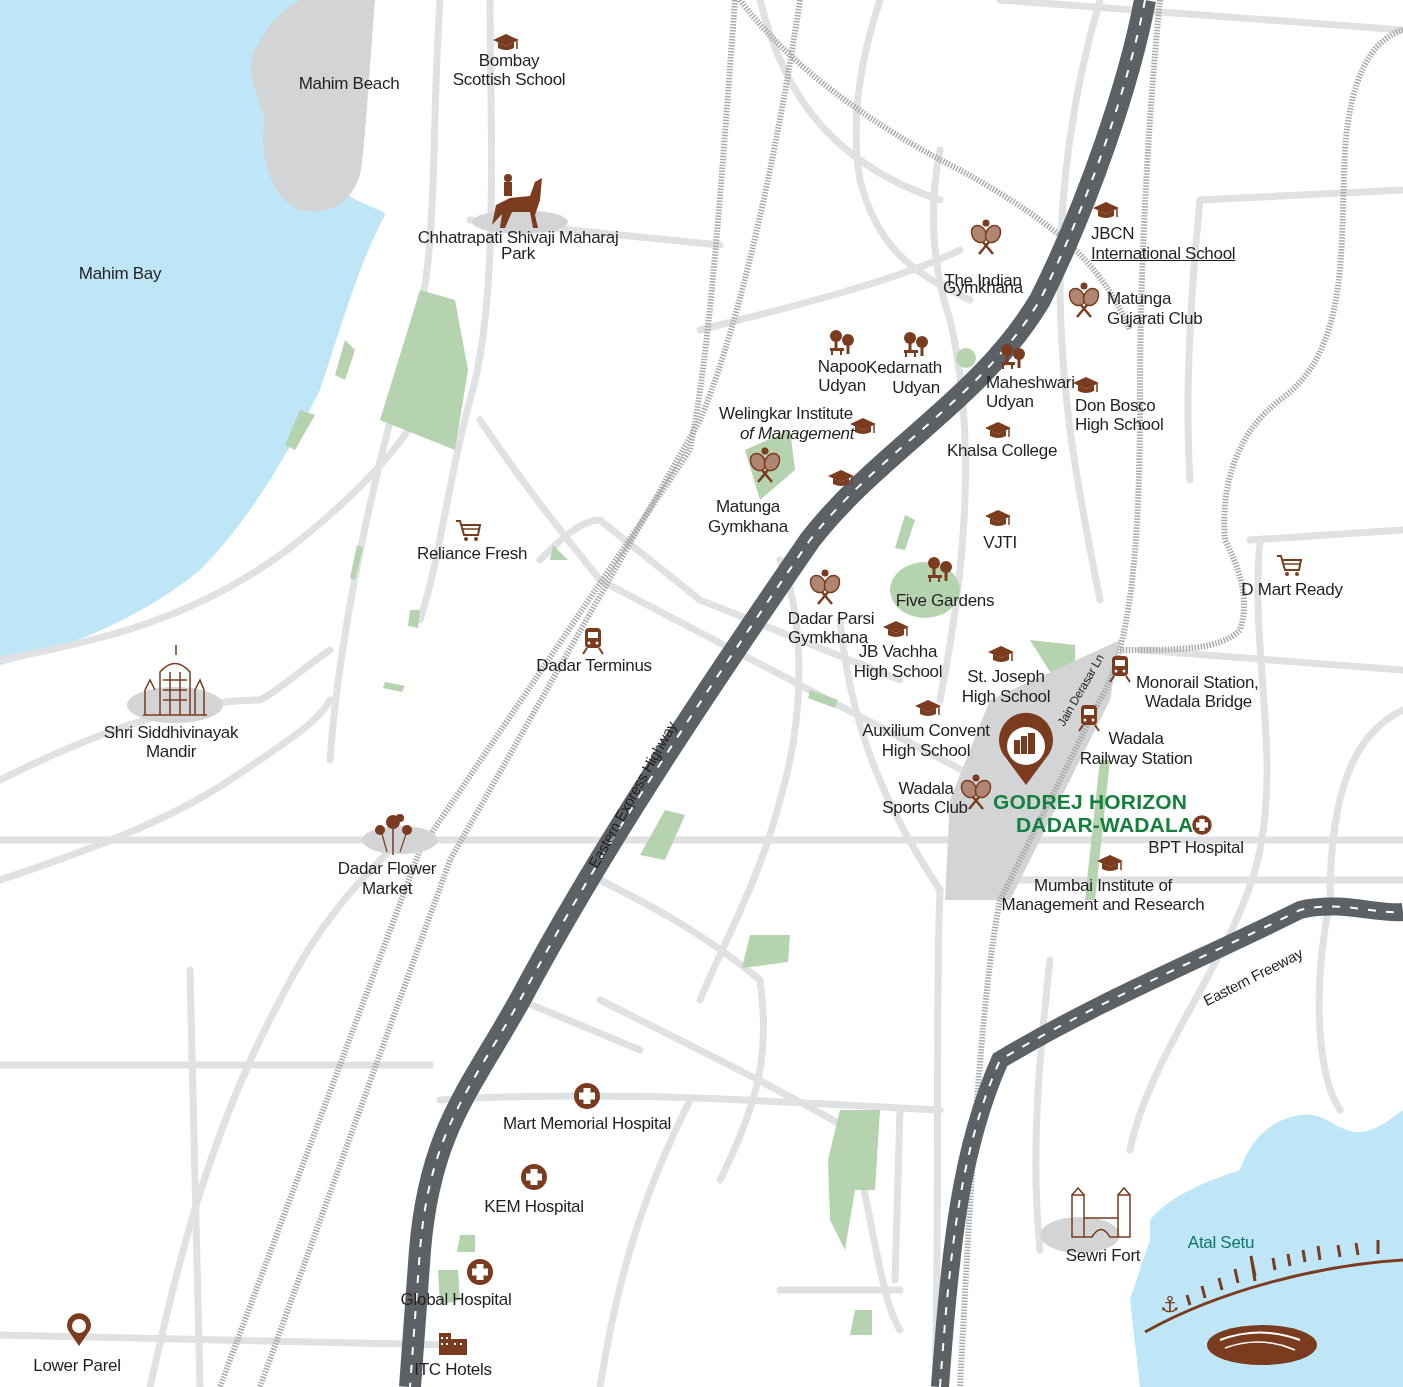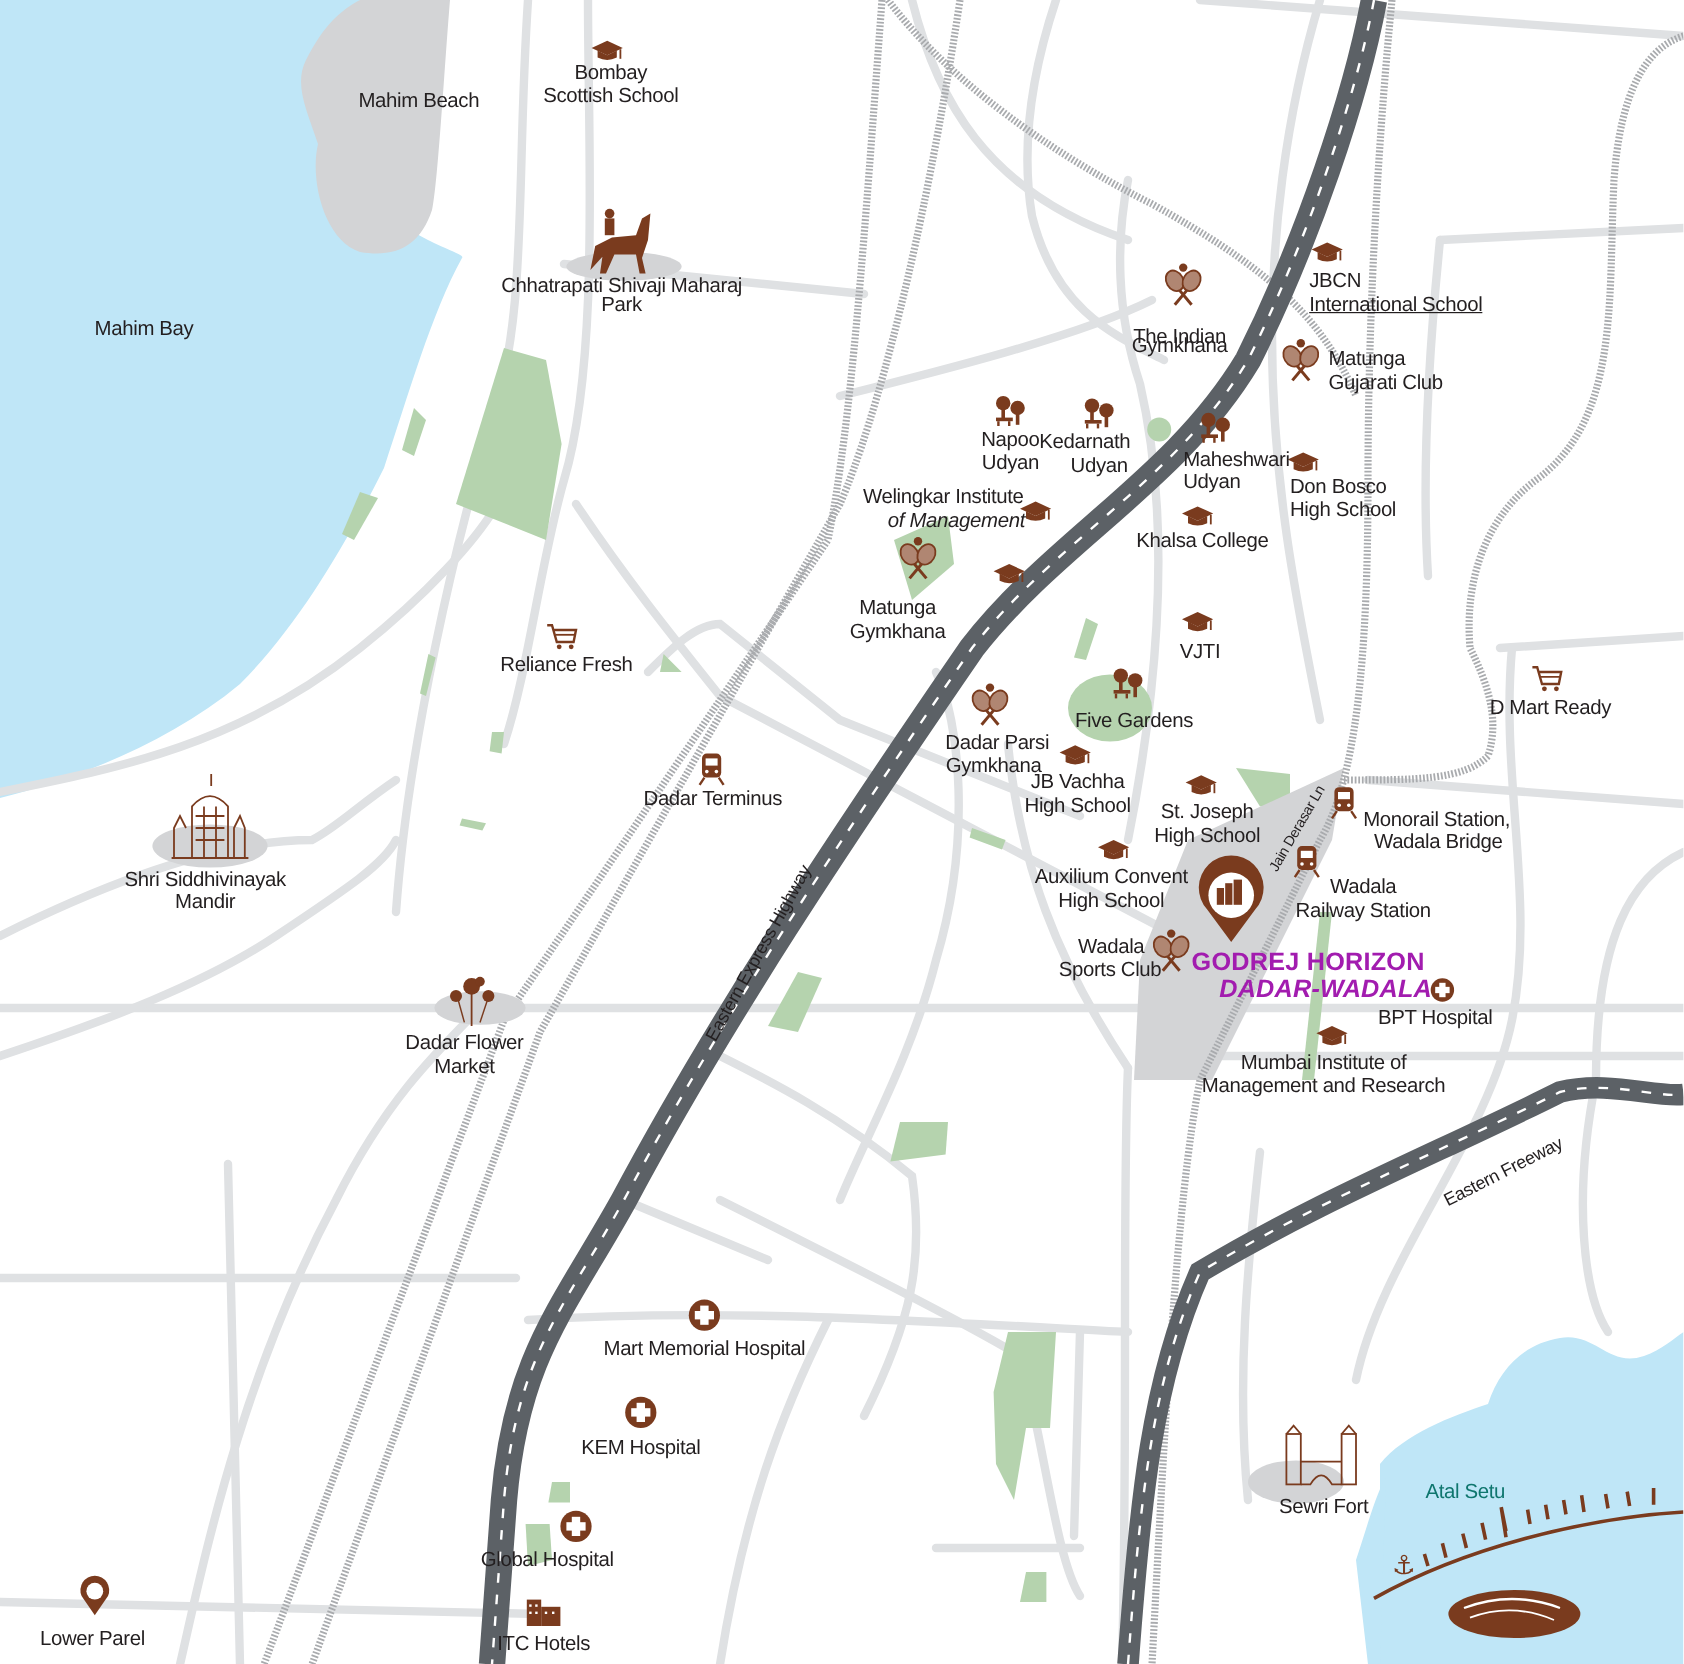--- a/index.html
+++ b/index.html
@@ -1,20 +1,20 @@
 <!DOCTYPE html>
 <html><head>
 <meta charset="utf-8">
 <style>
   html,body{margin:0;padding:0;background:#fff;}
   #map{position:relative;width:1403px;height:1387px;overflow:hidden;background:#ffffff;font-family:"Liberation Sans",sans-serif;}
   #map svg.base{position:absolute;left:0;top:0;}
   .lbl{position:absolute;color:#231f20;font-size:17px;line-height:20px;text-align:center;white-space:nowrap;transform:translateX(-50%);letter-spacing:-0.3px;font-stretch:condensed;}
   .lbl.left{transform:none;text-align:left;}
-  .lbl.brand{font-weight:bold;font-size:21px;line-height:24px;color:#a21caf;letter-spacing:0.2px;}
+  .lbl.brand{font-weight:bold;font-size:21px;line-height:24px;color:#15803d;letter-spacing:0.2px;}
   .lbl.road{font-size:15px;color:#231f20;transform-origin:left top;}
   .lbl.water{color:#0f766e;}
 </style>
 </head>
 <body>
 
 <div id="map">
 
 <svg class="base" width="1403" height="1387" viewBox="0 0 1403 1387">
   <defs>
@@ -330,21 +330,21 @@
 <div class="lbl" style="left:926px;top:721px;">Auxilium Convent</div>
 <div class="lbl" style="left:926px;top:741px;">High School</div>
 
 <div class="lbl" style="left:1136px;top:729px;">Wadala</div>
 <div class="lbl" style="left:1136px;top:749px;">Railway Station</div>
 
 <div class="lbl" style="left:926px;top:779px;">Wadala</div>
 <div class="lbl" style="left:925px;top:798px;">Sports Club</div>
 
 <div class="lbl brand left" style="left:993px;top:790px;">GODREJ HORIZON</div>
-<div class="lbl brand left" style="left:1016px;top:813px;font-style:italic;">DADAR-WADALA</div>
+<div class="lbl brand left" style="left:1016px;top:813px;">DADAR-WADALA</div>
 
 <div class="lbl" style="left:1196px;top:838px;">BPT Hospital</div>
 
 <div class="lbl" style="left:387px;top:859px;">Dadar Flower</div>
 <div class="lbl" style="left:387px;top:879px;">Market</div>
 
 <div class="lbl" style="left:1103px;top:876px;">Mumbai Institute of</div>
 <div class="lbl" style="left:1103px;top:895px;">Management and Research</div>
 
 <div class="lbl" style="left:587px;top:1114px;">Mart Memorial Hospital</div>

